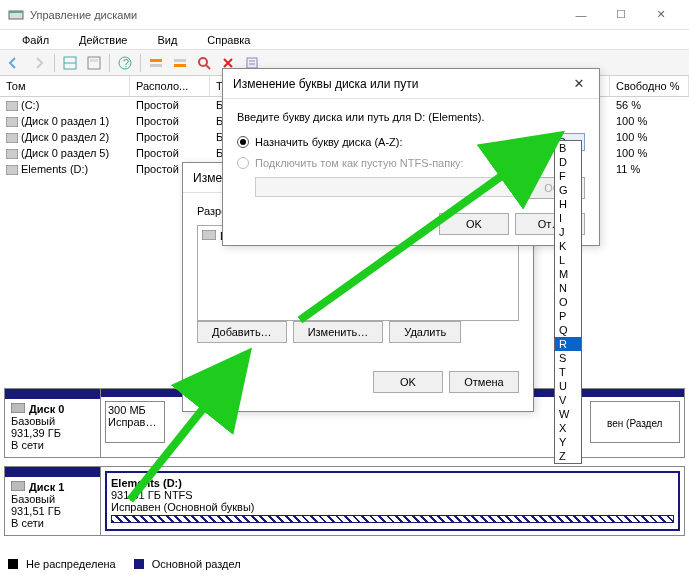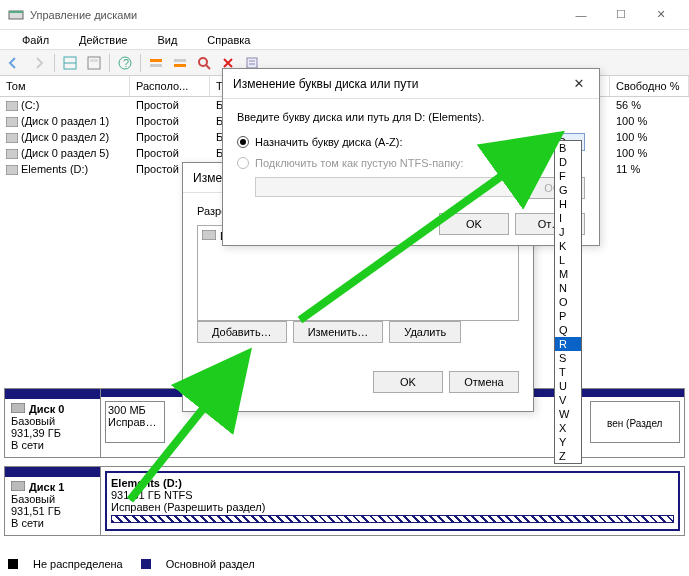--- a/index.html
+++ b/index.html
@@ -26,21 +26,21 @@
 
 .disk-section { position: absolute; bottom: 32px; left: 4px; right: 4px; }
 .disk-row { display: flex; border: 1px solid #888; margin-bottom: 8px; }
 .disk-label { width: 96px; padding: 6px; border-right: 1px solid #888; }
 .disk-label .dname { font-weight: bold; }
 .disk-parts { flex: 1; padding: 4px; }
 .part-box { border: 2px solid #18187b; padding: 4px; height: 60px; }
 .part-hatch { height: 100%; background: repeating-linear-gradient(45deg, #18187b 0 2px, transparent 2px 6px); border: 1px solid #18187b; }
 
 .legend { position: absolute; bottom: 6px; left: 8px; display: flex; gap: 18px; }
-.leg-item { display: flex; align-items: center; gap: 15px; }
+.leg-item { display: flex; align-items: center; gap: 8px; }
 .leg-sw { width: 10px; height: 10px; }
 
 
 .dlg { position: absolute; background: #fff; border: 1px solid #888; box-shadow: 2px 2px 8px rgba(0,0,0,.15); }
 .dlg-title { height: 30px; display: flex; align-items: center; padding: 0 10px; border-bottom: 1px solid #e0e0e0; background: #fff; }
 .dlg-title span { flex: 1; font-size: 12px; }
 .dlg-close { width: 20px; height: 20px; display: flex; align-items: center; justify-content: center; font-size: 13px; color: #333; }
 .dlg-body { padding: 12px 14px; }
 .btn { border: 1px solid #aaa; background: #f0f0f0; padding: 4px 14px; min-width: 70px; text-align: center; }
 .btn.dis { color: #aaa; }
@@ -232,21 +232,21 @@
           <span class="dname">Диск 1</span>
         </div>
       <div>Базовый</div>
       <div>931,51 ГБ</div>
       <div>В сети</div>
     </div>
     <div class="disk-parts">
       <div class="part-box">
         <div style="font-weight:bold">Elements (D:)</div>
         <div>931,51 ГБ NTFS</div>
-        <div>Исправен (Разрешить раздел)</div>
+        <div>Исправен (Основной буквы)</div>
         <div class="part-hatch" style="height:8px;margin-top:2px"></div>
       </div>
     </div>
   </div>
 </div>
 
 <div class="legend">
   <div class="leg-item">
       <div class="leg-sw" style="background:#000"></div>
       <span>Не распределена</span>

